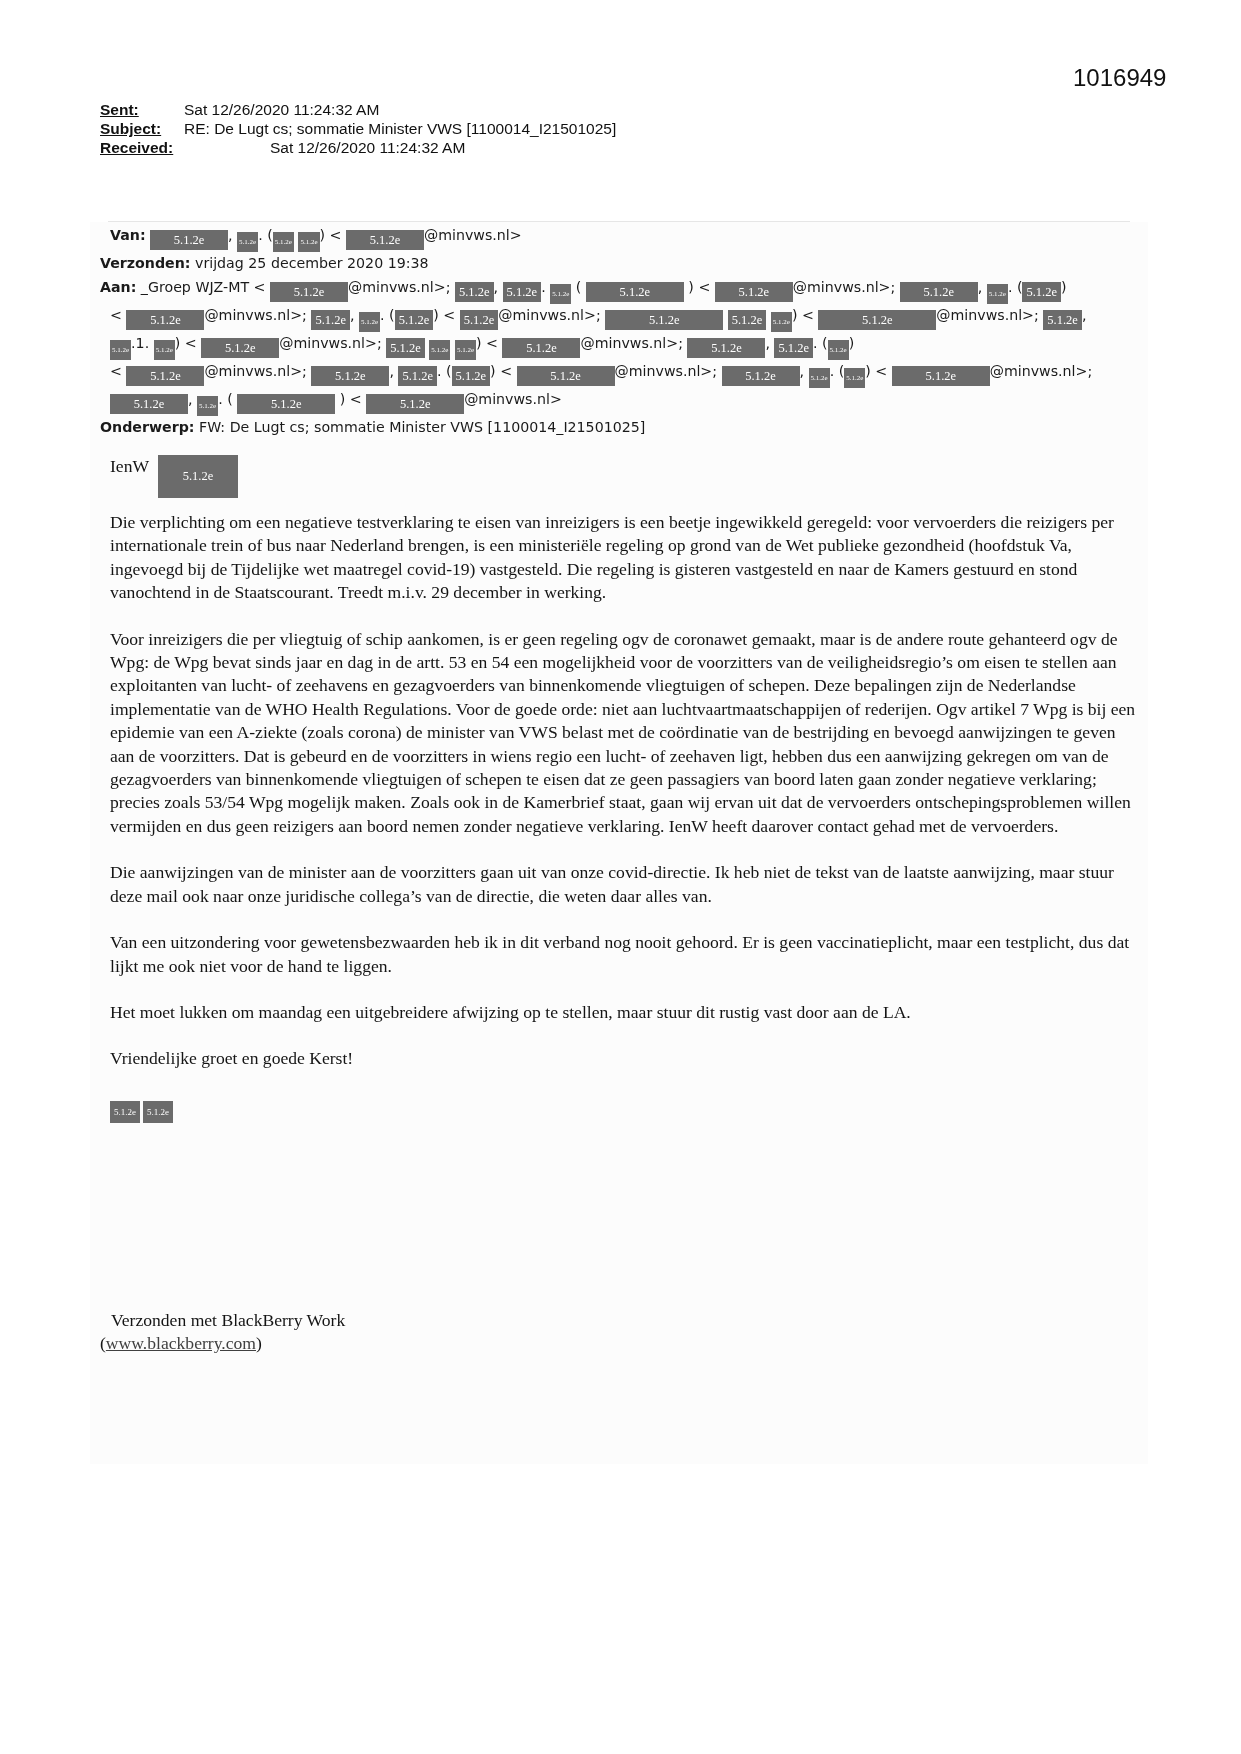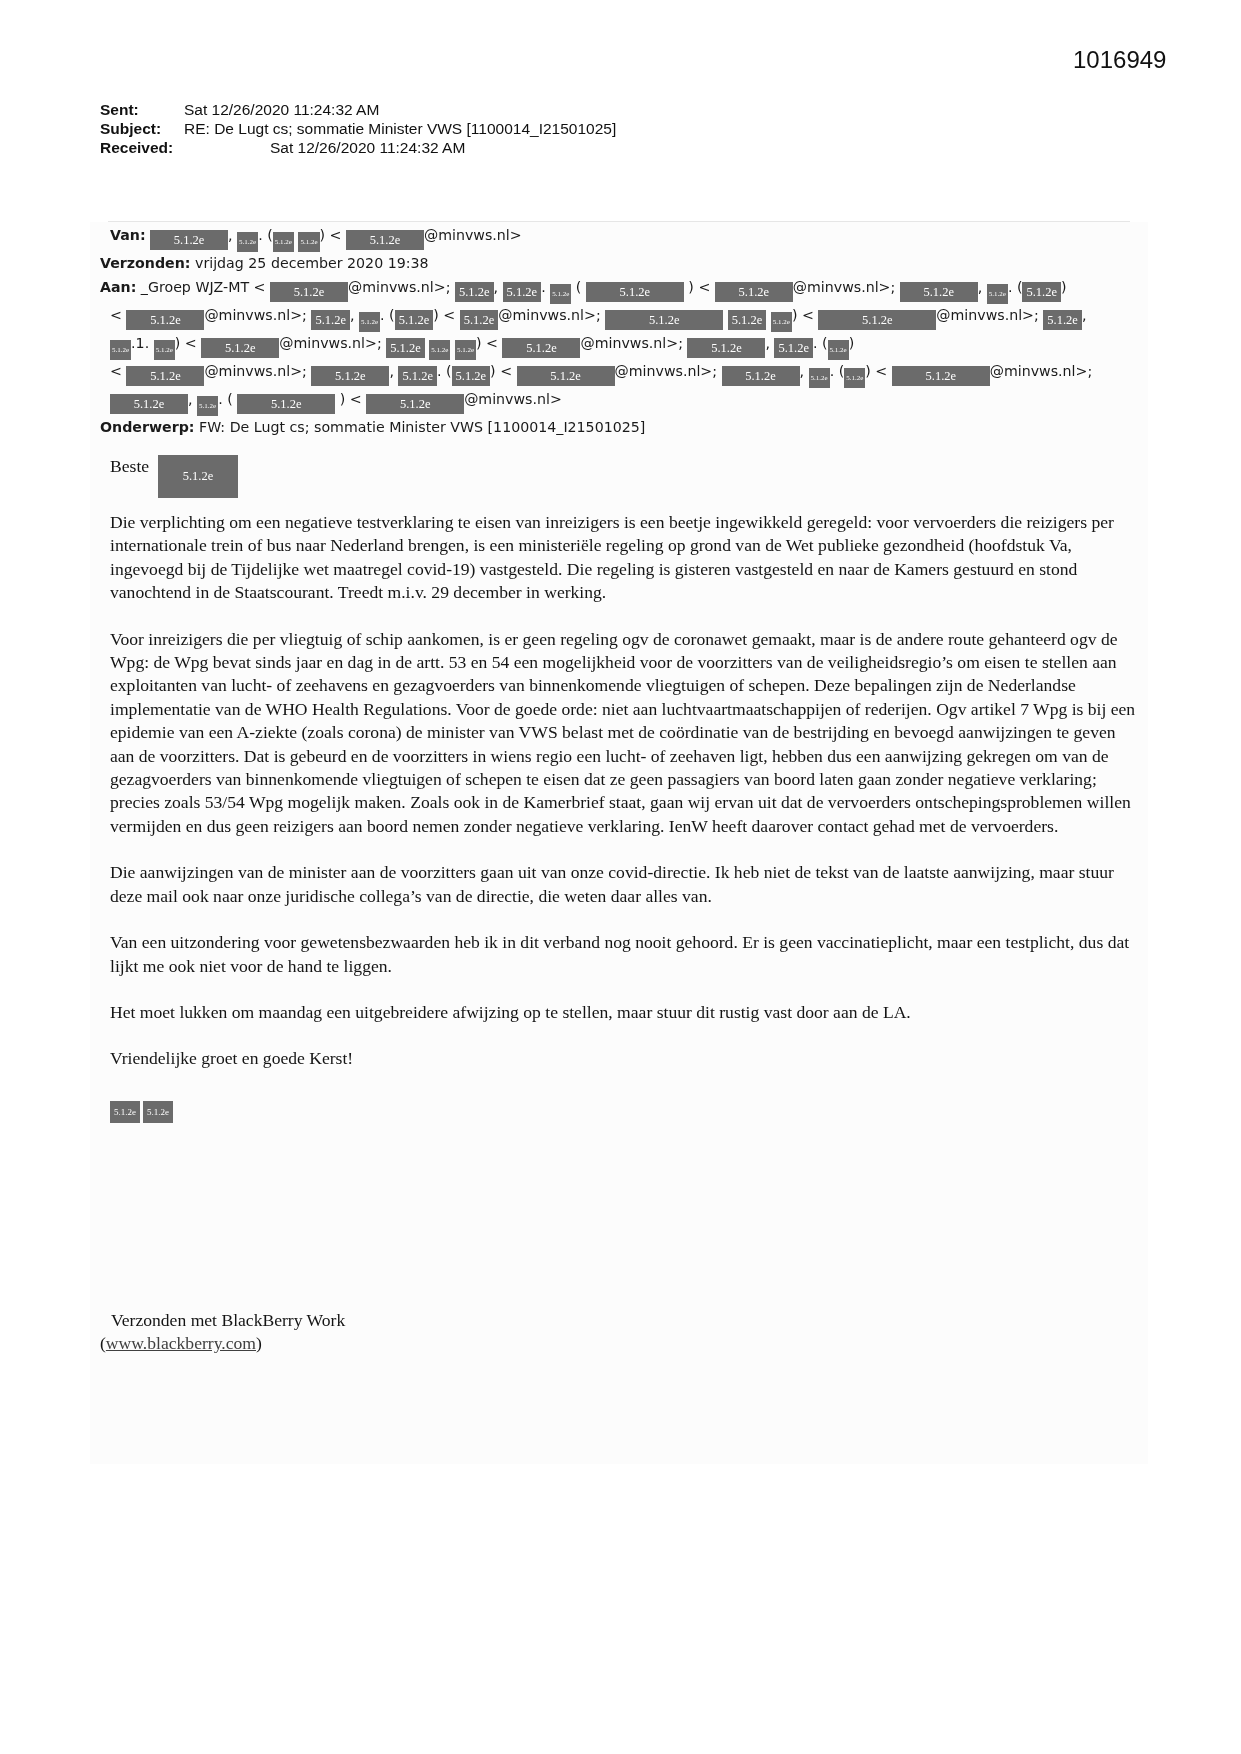--- a/index.html
+++ b/index.html
@@ -1,29 +1,29 @@
 <!DOCTYPE html>
 <html><head>
 <meta charset="utf-8">
 <style>
   html, body { margin: 0; padding: 0; }
   body {
     width: 1241px; height: 1754px; background: #ffffff; position: relative;
     overflow: hidden; color: #111;
   }
   .docnum {
-    position: absolute; left: 1073px; top: 46px;
+    position: absolute; left: 1073px; top: 64px;
     font-family: "Liberation Sans", sans-serif; font-size: 24px; color: #111;
   }
   .meta {
     position: absolute; left: 100px; top: 100px;
     font-family: "Liberation Sans", sans-serif; font-size: 15.5px; line-height: 19px;
   }
   .meta .row { white-space: nowrap; }
-  .meta .k { font-weight: bold; display: inline-block; width: 84px; }
+  .meta .k { font-weight: bold; display: inline-block; width: 84px; text-decoration: underline; }
   .meta .v.recv { padding-left: 86px; }
   .panel {
     position: absolute; left: 90px; top: 222px; width: 1058px; height: 1242px;
     background: #fcfcfc;
   }
   .panel-top-rule {
     position: absolute; left: 108px; top: 221px; width: 1022px; height: 1px; background: #e6e6e6;
   }
   .hdr {
     position: absolute; left: 100px; top: 224px; width: 1040px;
@@ -128,21 +128,21 @@
     <span class="r w2">5.1.2e</span><span>@minvws.nl&gt;</span>
   </div>
   <div class="line">
     <b>Onderwerp:</b>
     <span>FW: De Lugt cs; sommatie Minister VWS [1100014_I21501025]</span>
   </div>
 </div>
 
 <div class="body">
   <div class="beste">
-    <span class="t">Beste</span>
+    <span class="t">IenW</span>
     <span class="r big">5.1.2e</span>
   </div>
   <p>Die verplichting om een negatieve testverklaring te eisen van inreizigers is een beetje ingewikkeld geregeld: voor vervoerders die reizigers per internationale trein of bus naar Nederland brengen, is een ministeriële regeling op grond van de Wet publieke gezondheid (hoofdstuk Va, ingevoegd bij de Tijdelijke wet maatregel covid-19) vastgesteld. Die regeling is gisteren vastgesteld en naar de Kamers gestuurd en stond vanochtend in de Staatscourant. Treedt m.i.v. 29 december in werking.</p>
   <p>Voor inreizigers die per vliegtuig of schip aankomen, is er geen regeling ogv de coronawet gemaakt, maar is de andere route gehanteerd ogv de Wpg: de Wpg bevat sinds jaar en dag in de artt. 53 en 54 een mogelijkheid voor de voorzitters van de veiligheidsregio’s om eisen te stellen aan exploitanten van lucht- of zeehavens en gezagvoerders van binnenkomende vliegtuigen of schepen. Deze bepalingen zijn de Nederlandse implementatie van de WHO Health Regulations. Voor de goede orde: niet aan luchtvaartmaatschappijen of rederijen. Ogv artikel 7 Wpg is bij een epidemie van een A-ziekte (zoals corona) de minister van VWS belast met de coördinatie van de bestrijding en bevoegd aanwijzingen te geven aan de voorzitters. Dat is gebeurd en de voorzitters in wiens regio een lucht- of zeehaven ligt, hebben dus een aanwijzing gekregen om van de gezagvoerders van binnenkomende vliegtuigen of schepen te eisen dat ze geen passagiers van boord laten gaan zonder negatieve verklaring; precies zoals 53/54 Wpg mogelijk maken. Zoals ook in de Kamerbrief staat, gaan wij ervan uit dat de vervoerders ontschepingsproblemen willen vermijden en dus geen reizigers aan boord nemen zonder negatieve verklaring. IenW heeft daarover contact gehad met de vervoerders.</p>
   <p>Die aanwijzingen van de minister aan de voorzitters gaan uit van onze covid-directie. Ik heb niet de tekst van de laatste aanwijzing, maar stuur deze mail ook naar onze juridische collega’s van de directie, die weten daar alles van.</p>
   <p>Van een uitzondering voor gewetensbezwaarden heb ik in dit verband nog nooit gehoord. Er is geen vaccinatieplicht, maar een testplicht, dus dat lijkt me ook niet voor de hand te liggen.</p>
   <p>Het moet lukken om maandag een uitgebreidere afwijzing op te stellen, maar stuur dit rustig vast door aan de LA.</p>
   <p>Vriendelijke groet en goede Kerst!</p>
   <div class="sig">
     <span class="r small">5.1.2e</span><span class="r small">5.1.2e</span>

